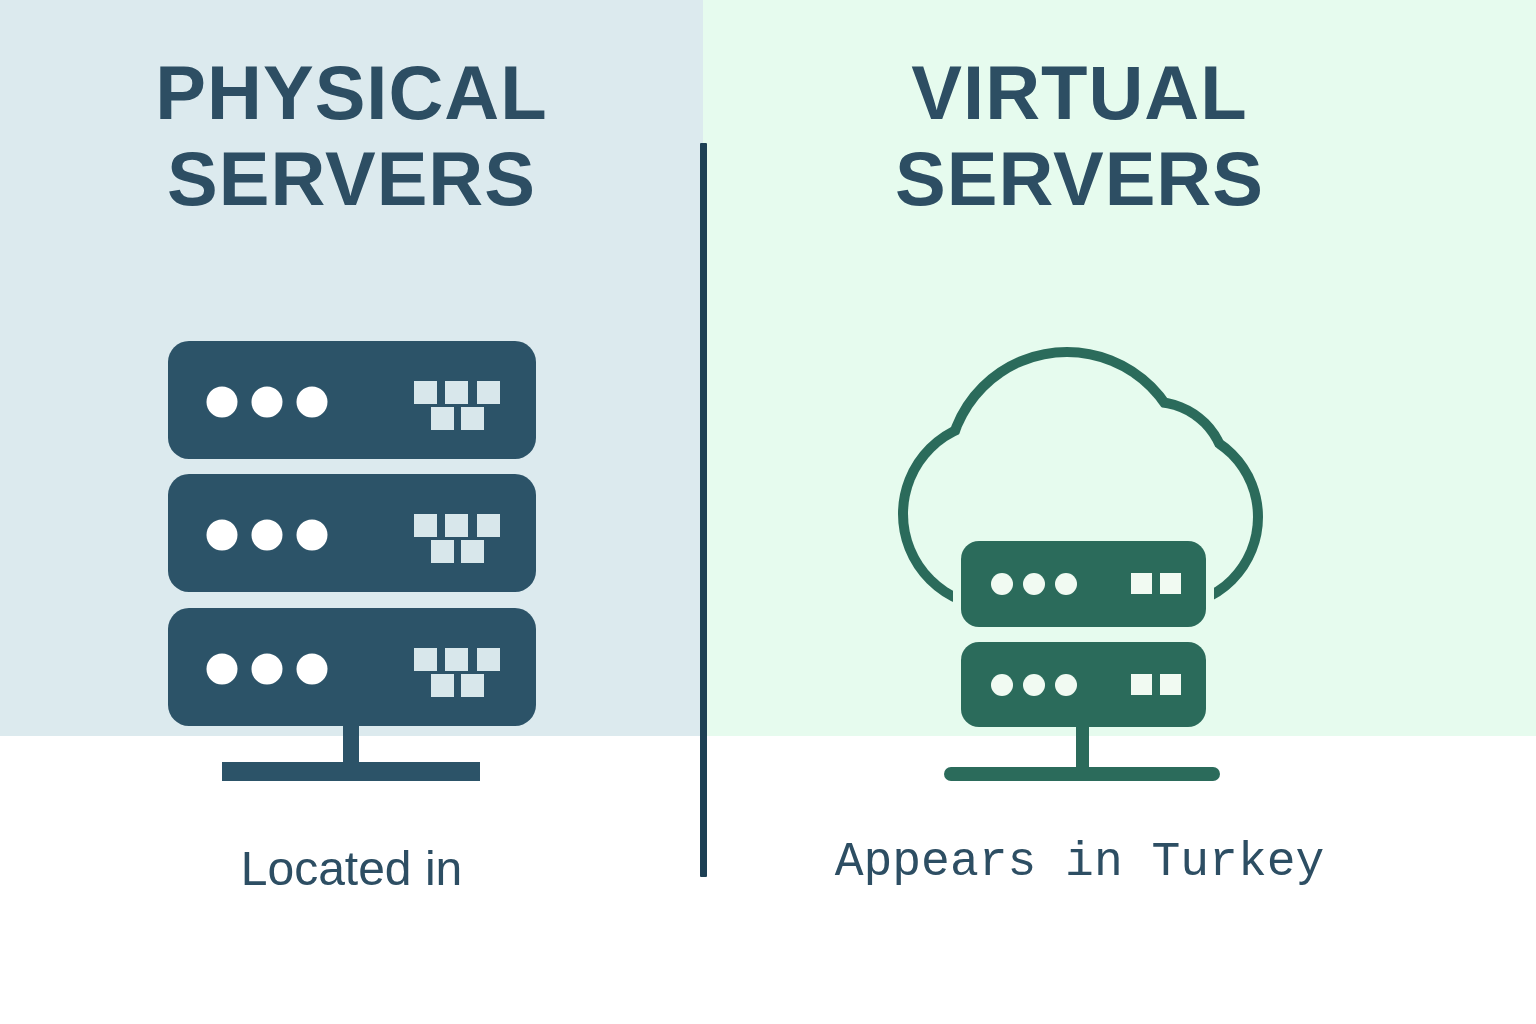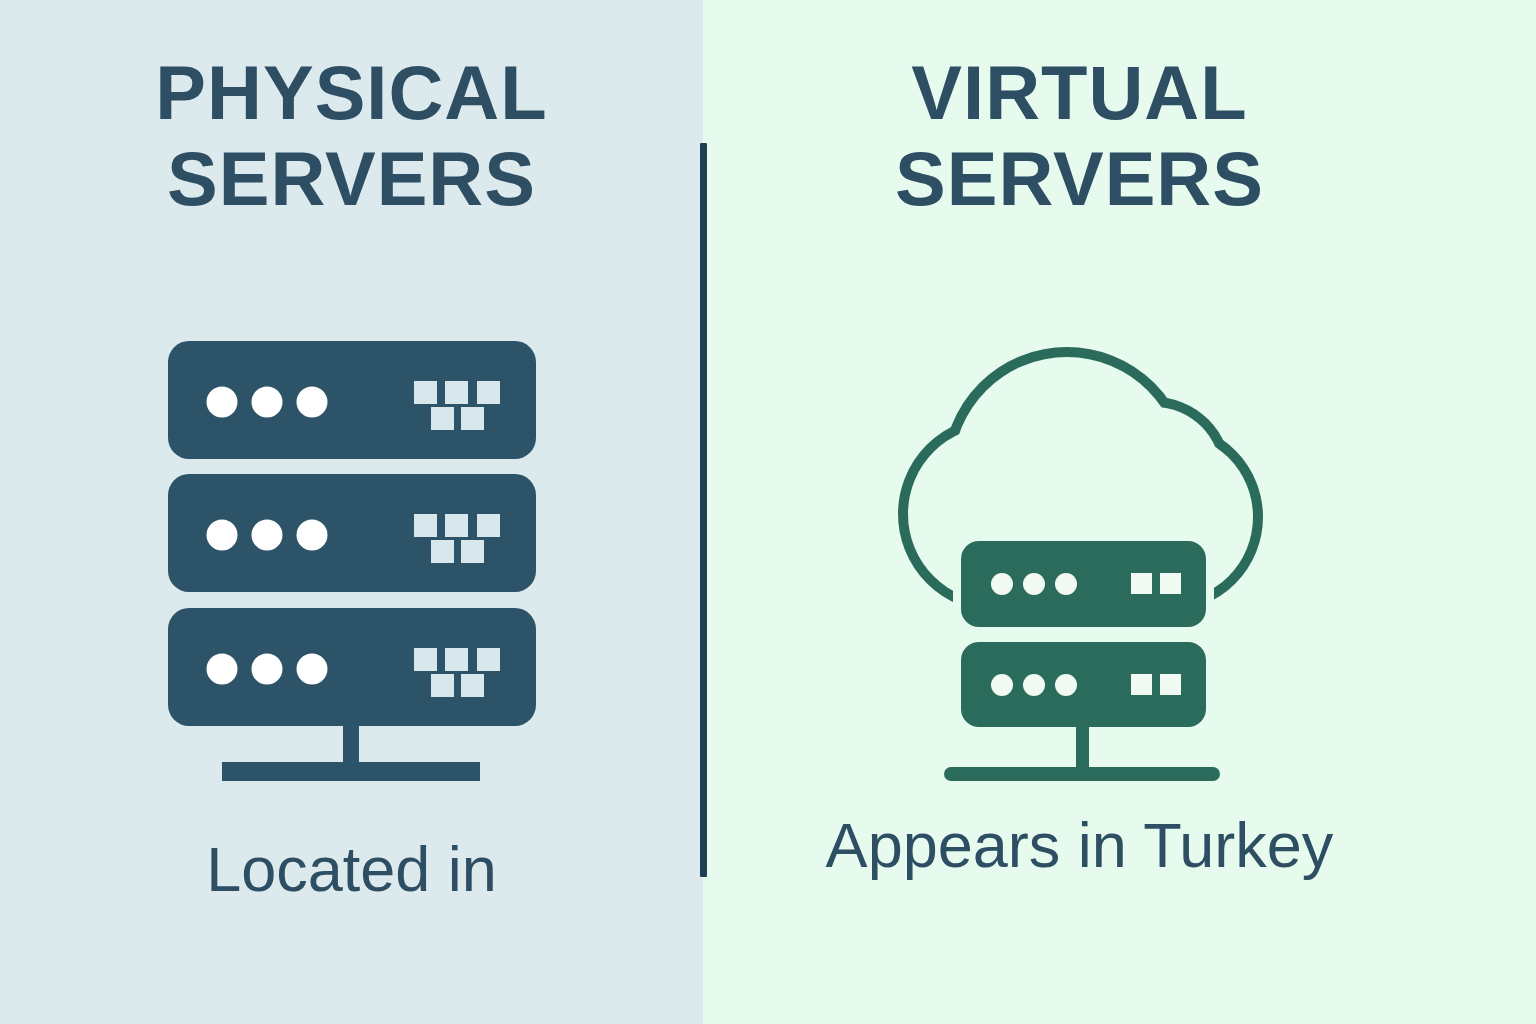--- a/index.html
+++ b/index.html
@@ -9,21 +9,21 @@
   body {
     width: 1536px;
     height: 1024px;
     overflow: hidden;
     position: relative;
     font-family: "Liberation Sans", sans-serif;
   }
   .wrap {
     display: flex;
     width: 1536px;
-    height: 1024px;
+    height: 736px;
     position: relative;
   }
   .panel {
     height: 100%;
     box-sizing: border-box;
     display: flex;
     flex-direction: column;
     align-items: center;
   }
   .panel-left {
@@ -49,29 +49,29 @@
     margin-top: 50px;
     text-align: center;
     font-size: 76px;
     line-height: 86px;
     font-weight: 700;
     letter-spacing: 1px;
     color: var(--text);
   }
   .caption {
     text-align: left;
-    font-size: 63px;
+    font-size: 48px;
     line-height: 84px;
     font-weight: 500;
     color: var(--text);
   }
   .panel-left .icon-box { margin-top: 68px; height: 442px; }
   .panel-right .icon-box { margin-top: 72px; height: 437px; }
   .panel-left .caption { margin-top: 44px; }
-  .panel-right .caption { margin-top: 21px; }
+  .panel-right .caption { margin-top: 38px; font-family: Liberation Mono, monospace; }
 
   
   .rack-unit { fill: var(--left-icon); }
   .rack-dot { fill: var(--left-dot); }
   .rack-led { fill: var(--left-led); }
   .rack-stand { fill: var(--left-icon); }
 
   
   .cloud-stroke { fill: none; stroke: var(--right-icon); stroke-width: 20px; }
   .cloud-fill { fill: var(--right-bg); }

